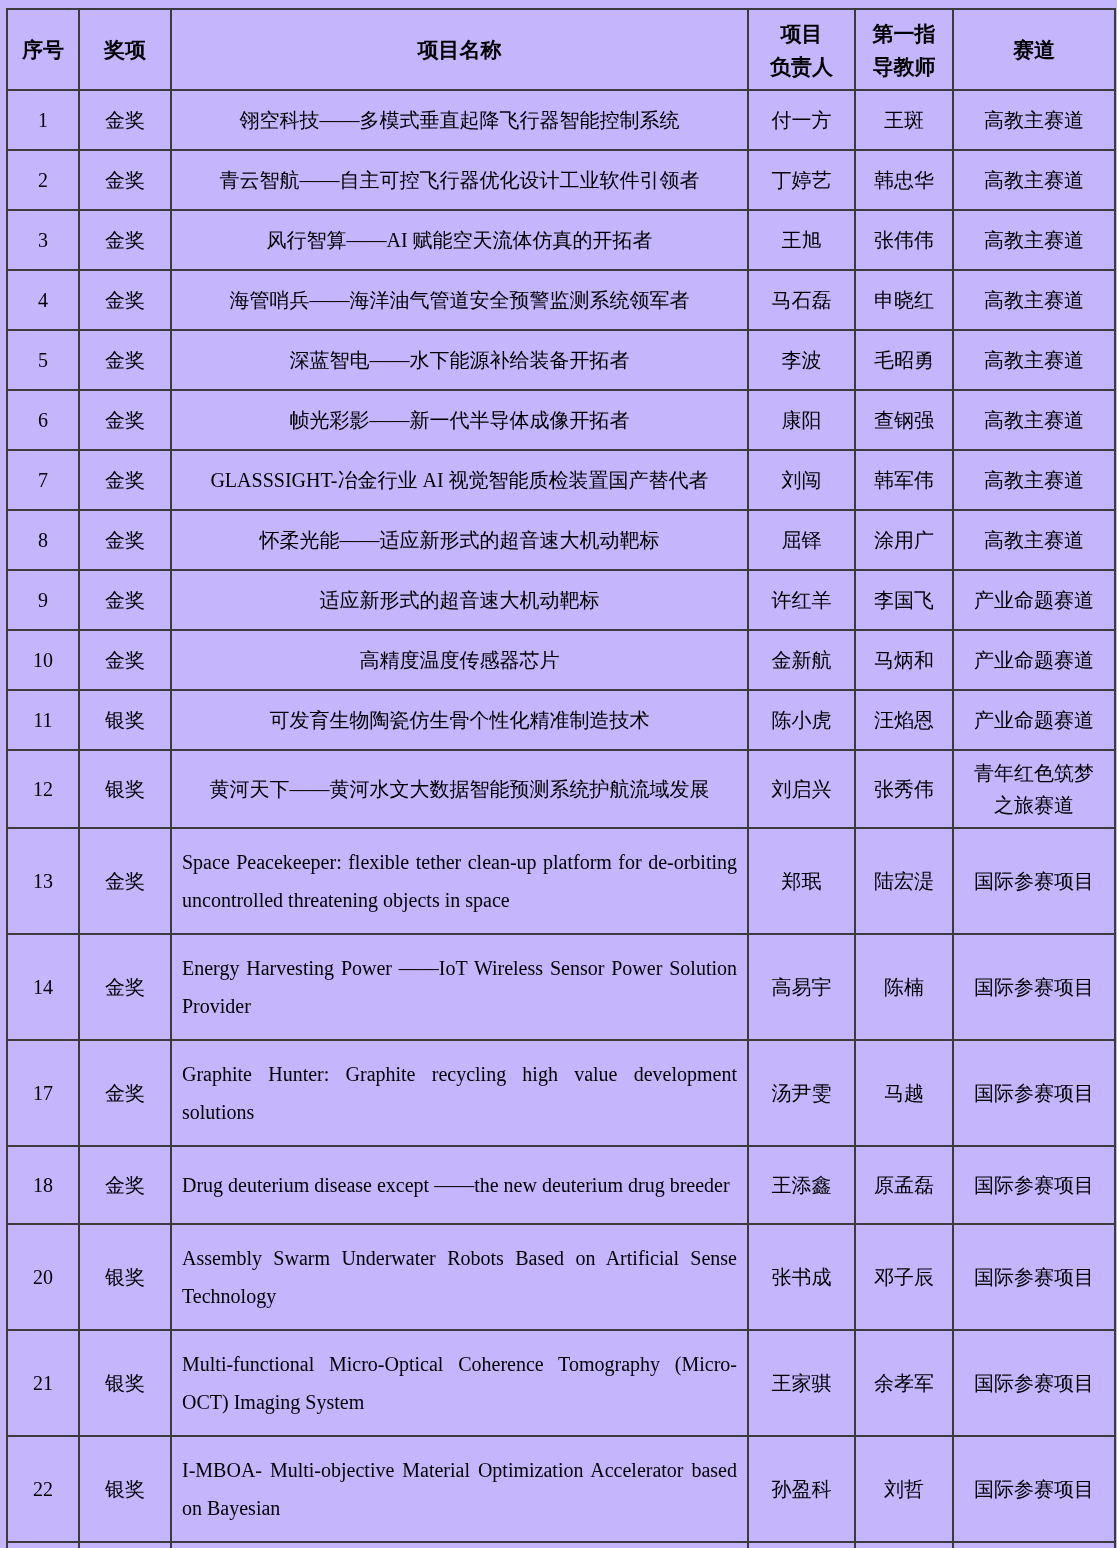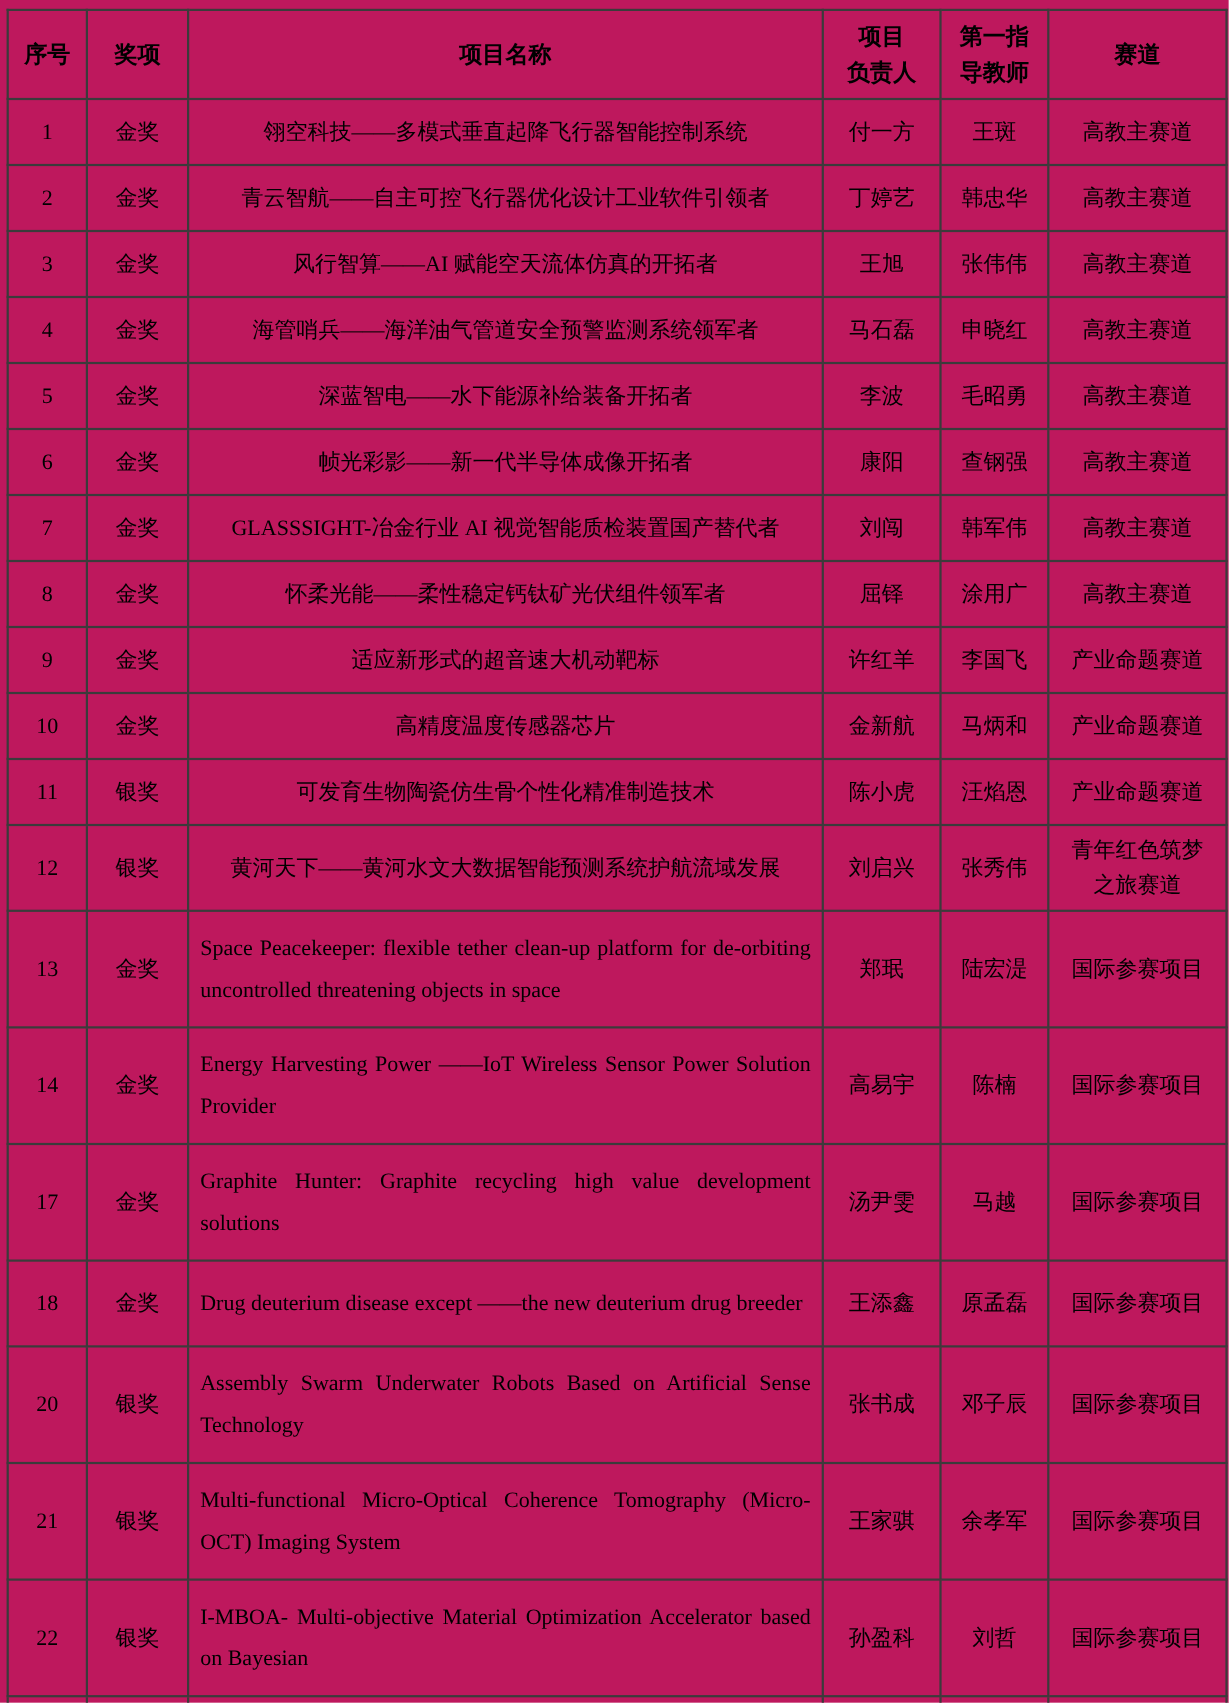--- a/index.html
+++ b/index.html
@@ -5,21 +5,21 @@
   html, body {
     margin: 0;
     padding: 0;
     background: #ffffff;
     font-family: "Liberation Serif", "DejaVu Serif", serif;
     color: #000000;
   }
   .page {
     width: 1117px;
     height: 1548px;
-    background: #be185d;
+    background: #c4b5fd;
     box-sizing: border-box;
     padding: 8px 0 0 6px;
   }
   table.awards {
     border-collapse: collapse;
     table-layout: fixed;
     width: 1104px;
   }
   col.c-no      { width: 72px; }
   col.c-award   { width: 92px; }
@@ -143,21 +143,21 @@
           <td class="cell-no">7</td>
           <td class="cell-award">金奖</td>
           <td class="cell-project zh">GLASSSIGHT-冶金行业 AI 视觉智能质检装置国产替代者</td>
           <td class="cell-leader">刘闯</td>
           <td class="cell-advisor">韩军伟</td>
           <td class="cell-track">高教主赛道</td>
         </tr>
         <tr class="single">
           <td class="cell-no">8</td>
           <td class="cell-award">金奖</td>
-          <td class="cell-project zh">怀柔光能——柔性稳定钙钛矿光伏组件领军者</td>
+          <td class="cell-project zh">怀柔光能——适应新形式的超音速大机动靶标</td>
           <td class="cell-leader">屈铎</td>
           <td class="cell-advisor">涂用广</td>
           <td class="cell-track">高教主赛道</td>
         </tr>
         <tr class="single">
           <td class="cell-no">9</td>
           <td class="cell-award">金奖</td>
           <td class="cell-project zh">适应新形式的超音速大机动靶标</td>
           <td class="cell-leader">许红羊</td>
           <td class="cell-advisor">李国飞</td>

